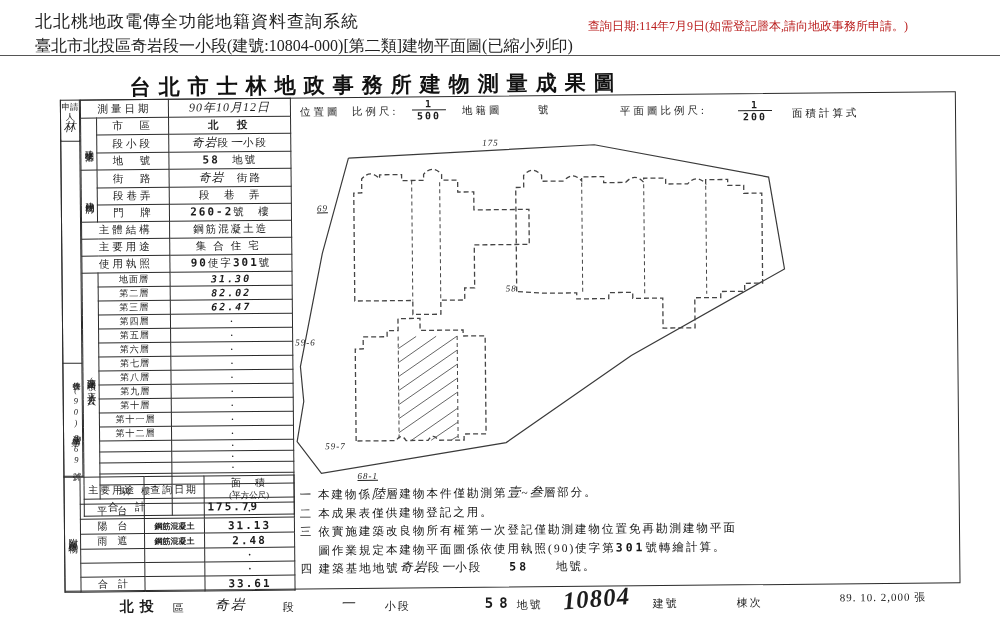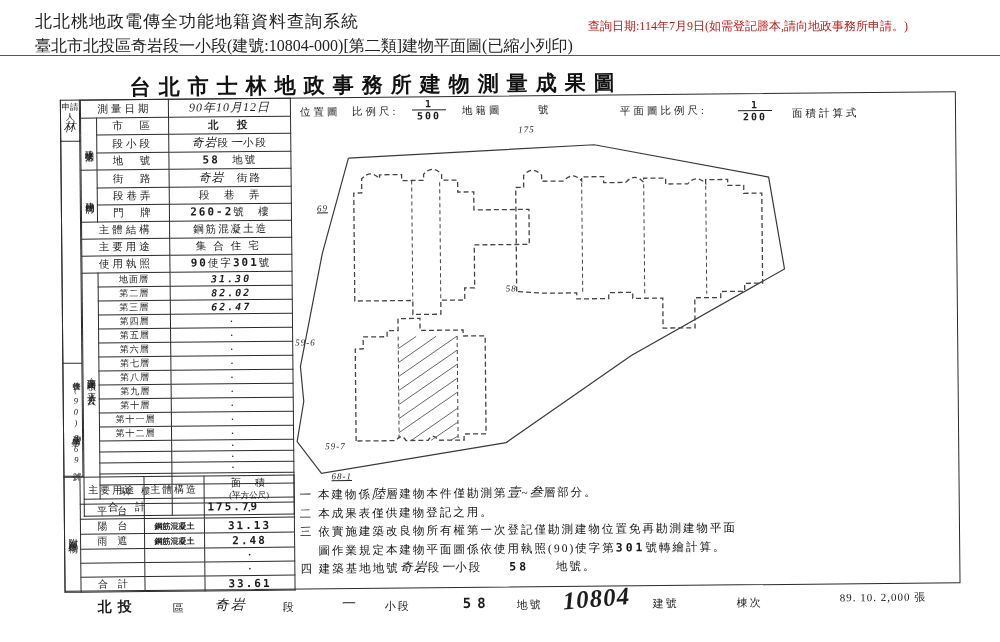--- a/index.html
+++ b/index.html
@@ -63,21 +63,21 @@
   .frac .den { border-top:1.2px solid #222; }
   #map-svg { position:absolute; left:0; top:0; }
   #map-labels span { position:absolute; font-style:italic; font-size:9px; color:#222; letter-spacing:1px; }
   #notes { position:absolute; left:6px; top:388px; width:650px; font-size:11.5px; line-height:18.5px; color:#141414; }
   #notes .sg-hand { font-size:13px; }
   #notes .sg-mono { font-size:11.5px; letter-spacing:3px; }
 
   
   #footer-strip { left:22px; top:530px; width:896px; height:34px; font-size:11px; }
   #footer-strip span { position:absolute; top:6px; letter-spacing:2px; }
-  #footer-strip .f-bold { font-weight:bold; font-size:14px; letter-spacing:6px; top:3px; }
+  #footer-strip .f-bold { font-weight:bold; font-size:14px; letter-spacing:6px; top:3px;margin-left:22px; }
   #footer-strip .f-hand { font-style:italic; font-size:14px; top:2px; }
   #footer-strip .f-marker { font-style:italic; font-weight:bold; font-size:25px; top:-6px;
       letter-spacing:1px; transform:rotate(-4deg); }
   #footer-strip .fs-0{left:33px} #footer-strip .fs-1{left:108px} #footer-strip .fs-2{left:150px}
   #footer-strip .fs-3{left:218px} #footer-strip .fs-4{left:276px} #footer-strip .fs-5{left:320px}
   #footer-strip .fs-6{left:398px; font-family:"DejaVu Sans Mono",monospace;}
   #footer-strip .fs-7{left:452px} #footer-strip .fs-8{left:498px} #footer-strip .fs-9{left:588px}
   #footer-strip .fs-10{left:672px}
   #print-info { position:absolute; left:775px; top:2px; font-size:11px; letter-spacing:1px; }
 </style>
@@ -233,21 +233,21 @@
     <colgroup>
         <col style="width:16px">
         <col style="width:64px">
         <col style="width:60px">
         <col style="width:90px">
       </colgroup>
     <tbody>
       <tr>
         <td class="grp" id="annex-side" rowspan="7">附屬建物</td>
         <th>主要用途</th>
-        <th>主體構造</th>
+        <th>查詢日期</th>
         <th>
           <div>面　積</div>
           <div class="sub">(平方公尺)</div>
         </th>
       </tr>
     <tr>
           <td>平　台</td>
           <td class="small-struct"></td>
           <td><span class="sg sg-dot">·</span></td>
         </tr>
@@ -290,25 +290,25 @@
 
       <path d="M225,196 L225,92 L233,92 L233,80 Q242,70 251,80 L251,86 L273,86 Q282,76 291,86 L291,82 L313,82 L313,88 L335,88 Q344,78 353,88 L353,84 L375,84 L375,90 L397,90 Q406,80 415,90 L415,86 L437,86 L437,92 L453,92 L453,100 L471,100 L471,190 L453,190 L453,198 L429,198 L429,204 L403,204 L403,234 L371,234 L371,204 L341,204 L341,198 L317,198 L317,204 L285,204 L285,198 L253,198 Z" fill="none" stroke="#444" stroke-width="1.3" stroke-dasharray="5 3"></path>
       <path d="M291,88 L291,198 M353,90 L353,200 M415,92 L415,200" fill="none" stroke="#444" stroke-width="1" stroke-dasharray="4 3"></path>
 
       <path d="M63,344 L63,252 L71,252 L71,240 L95,240 L95,234 L106,234 L106,222 L128,222 L128,234 L171,234 L171,240 L193,240 L193,338 L171,338 L171,344 L145,344 Q140,336 135,344 L113,344 Q108,336 103,344 Z" fill="none" stroke="#444" stroke-width="1.3" stroke-dasharray="5 3"></path>
       <path d="M106,240 L106,344 M165,240 L165,344" fill="none" stroke="#444" stroke-width="1" stroke-dasharray="4 3"></path>
       <path d="M106,252 L124,240 M106,266 L144,240 M106,280 L165,240 M106,294 L165,254 M106,308 L165,268 M106,322 L165,282 M106,336 L165,296 M118,344 L165,312 M138,344 L165,326 M158,344 L165,340" fill="none" stroke="#555" stroke-width="0.9"></path>
     </svg>
 
     <div id="map-labels">
-        <span style="left: 192px; top: 29px; margin-left: 36px;">175</span>
+        <span style="left: 192px; top: 42px;">175</span>
         <span style="left: 26px; top: 106px; text-decoration: underline;">69</span>
         <span style="left: 3px; top: 240px;">59-6</span>
         <span style="left: 0px; top: 344px; margin-left: 32px;">59-7</span>
-        <span style="left: 38px; top: 374px; text-decoration: underline;">68-1</span>
+        <span style="left: 64px; top: 374px; text-decoration: underline;">68-1</span>
         <span style="left: 214px; top: 188px;">58</span>
       </div>
 
     <div id="plan-header">
       <span style="left:10px;top:8px">位置圖</span>
       <span style="left:62px;top:8px">比例尺:</span>
       <div class="frac" style="left:122px;top:2px">
         <div class="num">1</div>
         <div class="den">500</div>
       </div>

